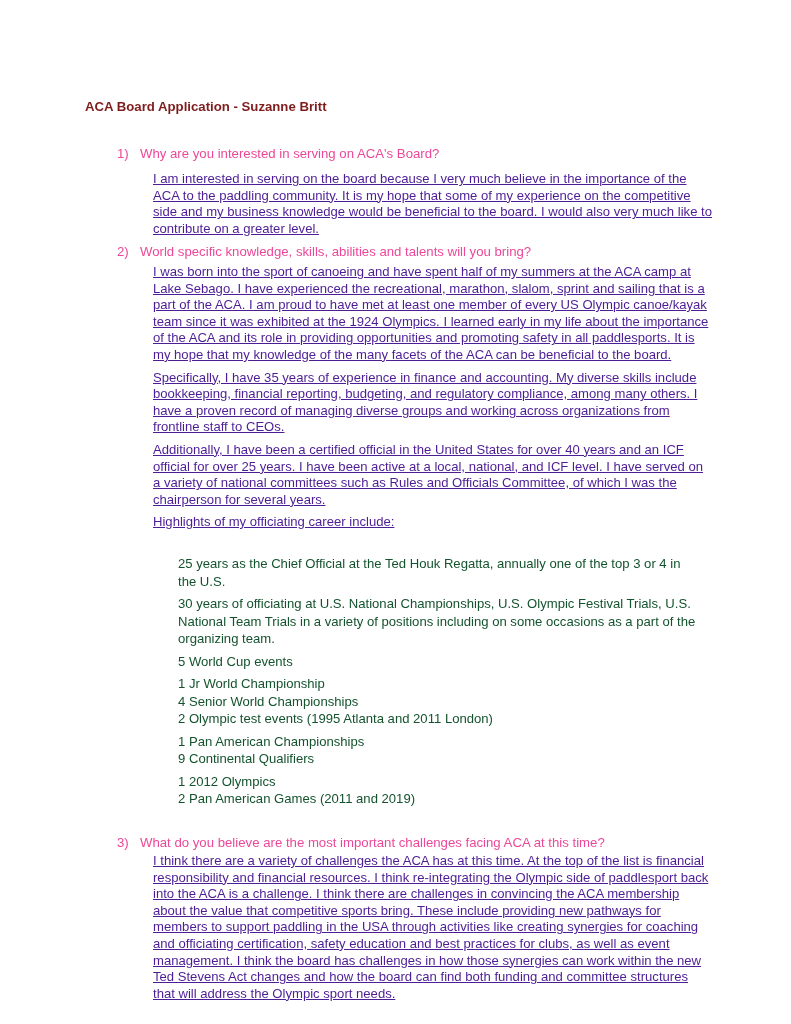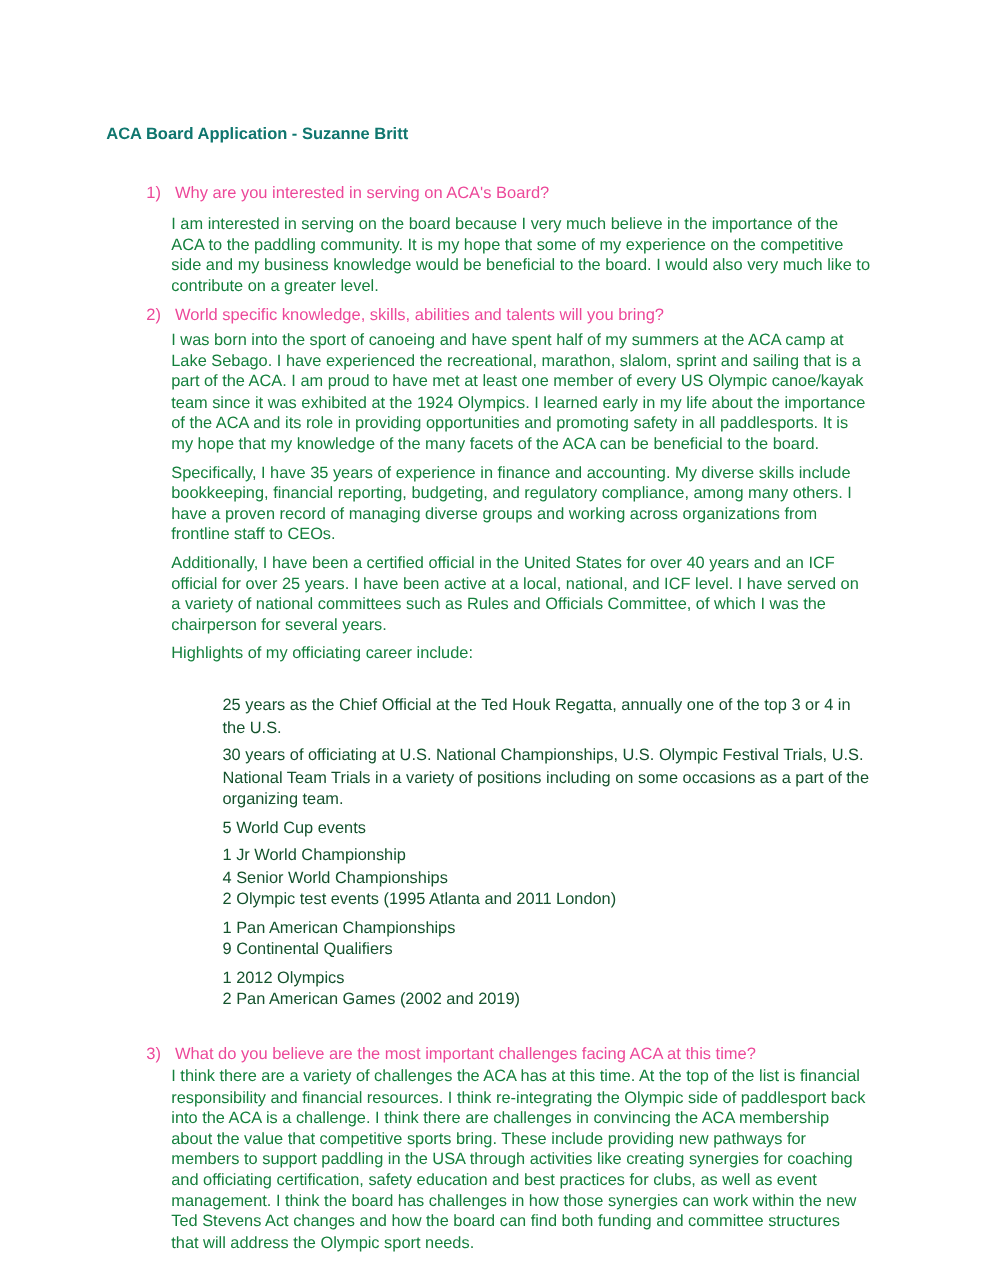--- a/index.html
+++ b/index.html
@@ -1,22 +1,22 @@
 <!DOCTYPE html>
 <html><head>
 <meta charset="utf-8">
 <style>
   html, body { margin: 0; padding: 0; background: #ffffff; }
   body { width: 791px; height: 1024px; position: relative; overflow: hidden;
          font-family: "Liberation Sans", sans-serif; }
   .page { position: absolute; left: 0; top: 0; width: 791px; height: 1024px; }
-  .title { position: absolute; left: 85px; top: 99px; font-size: 13.2px; font-weight: bold; color: #0f766e; }
+  .title { position: absolute; left: 85px; top: 99px; font-size: 13.2px; font-weight: bold; color: #7f1d1d; }
   .q { position: absolute; left: 117px; font-size: 13.2px; color: #ec4899; }
   .q .num { display: inline-block; width: 23px; }
-  .ans { position: absolute; left: 137px; width: 560px; font-size: 13.1px; line-height: 16.6px; color: #15803d; }
+  .ans { position: absolute; left: 153px; width: 560px; font-size: 13.1px; line-height: 16.6px; color: #4c1d95; text-decoration: underline; }
   .ans p { margin: 0 0 6px 0; }
   .hl { position: absolute; left: 178px; width: 520px; font-size: 13.1px; line-height: 17.5px; color: #14532d; }
   .hl p { margin: 0 0 5px 0; }
   .hl .grp { margin: 0 0 5px 0; }
   .hl .grp div { margin: 0; }
 </style>
 </head>
 <body>
 
 <div class="page">
@@ -46,21 +46,21 @@
       <div>1 Jr World Championship</div>
       <div>4 Senior World Championships</div>
       <div>2 Olympic test events (1995 Atlanta and 2011 London)</div>
     </div>
     <div class="grp">
       <div>1 Pan American Championships</div>
       <div>9 Continental Qualifiers</div>
     </div>
     <div class="grp">
       <div>1 2012 Olympics</div>
-      <div>2 Pan American Games (2002 and 2019)</div>
+      <div>2 Pan American Games (2011 and 2019)</div>
     </div>
   </div>
 
   <div class="q" style="top:835px;">
     <span class="num">3)</span><span>What do you believe are the most important challenges facing ACA at this time?</span>
   </div>
   <div class="ans" style="top:853px;">
     <p>I think there are a variety of challenges the ACA has at this time. At the top of the list is financial responsibility and financial resources.  I think re-integrating the Olympic side of paddlesport back into the ACA is a challenge. I think there are challenges in convincing the ACA membership about the value that competitive sports bring.  These include providing new pathways for members to support paddling in the USA through activities like creating synergies for coaching and officiating certification, safety education and best practices for clubs, as well as event management. I think the board has challenges in how those synergies can work within the new Ted Stevens Act changes and how the board can find both funding and committee structures that will address the Olympic sport needs.</p>
   </div>
 </div>

